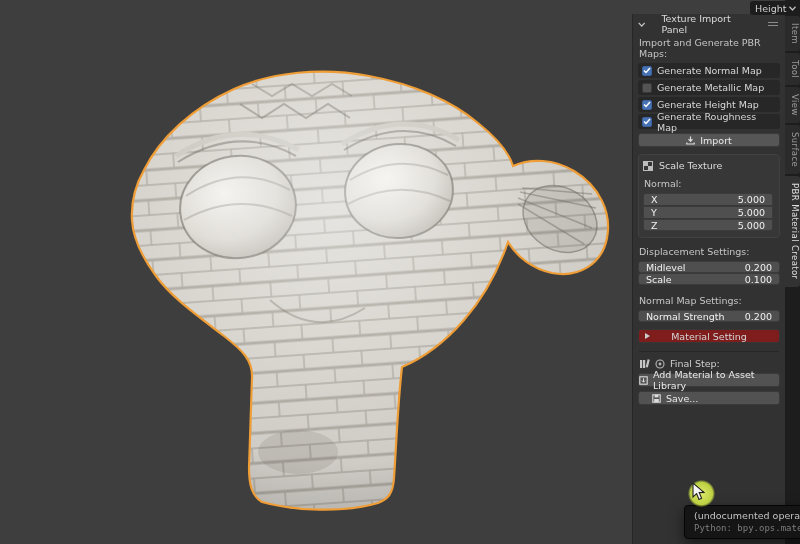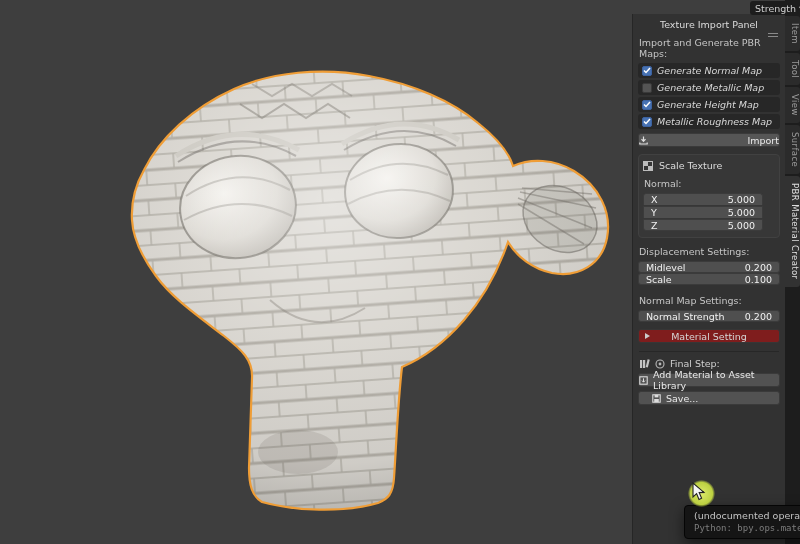--- a/index.html
+++ b/index.html
@@ -22,41 +22,41 @@
   .tab { writing-mode:vertical-rl; font-size:8.5px; letter-spacing:.4px; color:#9a9a9a;
     background:#2b2b2b; padding:7px 0; text-align:center; width:15px;
     border-radius:0 3px 3px 0; margin-bottom:2px; cursor:default; }
   .tab.active { background:#323232; color:#dedede; }
 
   
   .sidebar { position:absolute; left:632px; top:14px; width:153px; height:530px;
     background:#323232; border-left:1px solid #262626; padding:2px 5px 0 5px;
     color:#c8c8c8; font-size:9.5px; }
 
-  .panel-header { display:flex; align-items:center; gap:3px; height:16px; color:#dcdcdc;flex-direction:column; }
+  .panel-header { display:flex; align-items:center; gap:16px; height:16px; color:#dcdcdc; }
   .panel-header .grip { margin-left:auto; display:flex; flex-direction:column; gap:2px; padding-right:2px; }
   .panel-header .grip i { display:block; width:10px; height:1px; background:#8a8a8a; }
 
   .sec-label { color:#c5c5c5; margin:5px 0 4px 1px; }
 
   .cbrow { display:flex; align-items:center; gap:5px; background:#272727; border-radius:3px;
-    height:15px; padding:0 4px; margin-bottom:2px;font-style:italic; }
+    height:15px; padding:0 4px; margin-bottom:2px; }
   .cb { width:10px; height:10px; border-radius:2px; background:#545454; border:1px solid #3a3a3a;
     display:flex; align-items:center; justify-content:center; flex:0 0 auto; }
   .cb.checked { background:#4772b3; border-color:#3c62a0; }
   .cb svg { display:block; }
   .cblabel { color:#d8d8d8; }
 
-  .btn { display:flex; align-items:center; justify-content:space-between; gap:5px; height:14px;
+  .btn { display:flex; align-items:center; justify-content:center; gap:5px; height:14px;
     background:#565656; border:1px solid #3a3a3a; border-radius:3px; color:#e9e9e9; cursor:default; }
   .btn-import { margin:4px 0 3px 0; }
   .btn svg { flex:0 0 auto; }
 
   .subpanel { background:#373737; border:1px solid #414141; border-radius:4px;
-    margin-top:7px; padding:3px 16px 6px 4px; }
+    margin-top:7px; padding:3px 6px 6px 4px; }
   .subpanel-header { display:flex; align-items:center; gap:6px; height:15px; color:#dcdcdc; }
 
   .slider-group { margin-top:3px; border-radius:3px; overflow:hidden; }
   .slider { display:flex; align-items:center; justify-content:space-between; height:12px;
     background:#4f4f4f; border:1px solid #3b3b3b; padding:0 7px; color:#f1f1f1; cursor:default; }
   .slider-group .slider { border-radius:0; border-bottom:none; margin:0 0 1px 0; }
   .slider-group .slider:first-child { border-radius:3px 3px 0 0; }
   .slider-group .slider:last-child  { border-radius:0 0 3px 3px; border-bottom:1px solid #3b3b3b; margin:0; }
   .slider.single { border-radius:3px; margin-top:0; }
 
@@ -167,21 +167,21 @@
       C 198,316 172,298 156,276 C 142,257 133,238 132,220 C 131,203 135,186 144,170
       C 160,138 192,108 234,89 C 272,72 322,67 369,76 C 413,84 452,101 478,123
       C 498,139 509,153 513,166 C 531,158 554,159 574,171 C 599,186 612,212 607,238
       C 602,264 579,278 552,273 C 533,269 517,257 508,242 C 499,268 485,296 464,320
       C 445,342 423,358 402,367 C 398,400 396,450 394,478 C 393,494 388,499 378,503
       C 344,513 294,511 262,502 Z" fill="none" stroke="#ef9d36" stroke-width="2.2"></path>
   </svg>
 </div>
 
 <div class="options-btn">
-  <span>Strength</span>
+  <span>Height</span>
   <svg width="7" height="5" viewBox="0 0 7 5">
     <path d="M0.5,0.8 L3.5,4 L6.5,0.8" stroke="#bdbdbd" stroke-width="1.3" fill="none"></path>
   </svg>
 </div>
 
 <div class="tabstrip">
   <div class="tab">Item</div>
   <div class="tab">Tool</div>
   <div class="tab">View</div>
   <div class="tab">Surface</div>
@@ -222,21 +222,21 @@
         </svg>
     </span>
     <span class="cblabel">Generate Height Map</span>
   </div>
   <div class="cbrow">
     <span class="cb checked">
       <svg width="8" height="7" viewBox="0 0 8 7">
           <path d="M1,3.5 L3,5.5 L7,1" stroke="#ffffff" stroke-width="1.5" fill="none"></path>
         </svg>
     </span>
-    <span class="cblabel">Metallic Roughness Map</span>
+    <span class="cblabel">Generate Roughness Map</span>
   </div>
 
   <div class="btn btn-import">
     <svg width="9" height="9" viewBox="0 0 9 9">
       <path d="M4.5,0.5 V5 M2.5,3.2 L4.5,5.4 L6.5,3.2" stroke="#dddddd" stroke-width="1.2" fill="none"></path>
       <path d="M0.8,6.5 V8 H8.2 V6.5" stroke="#dddddd" stroke-width="1.2" fill="none"></path>
     </svg>
     <span>Import</span>
   </div>
 

